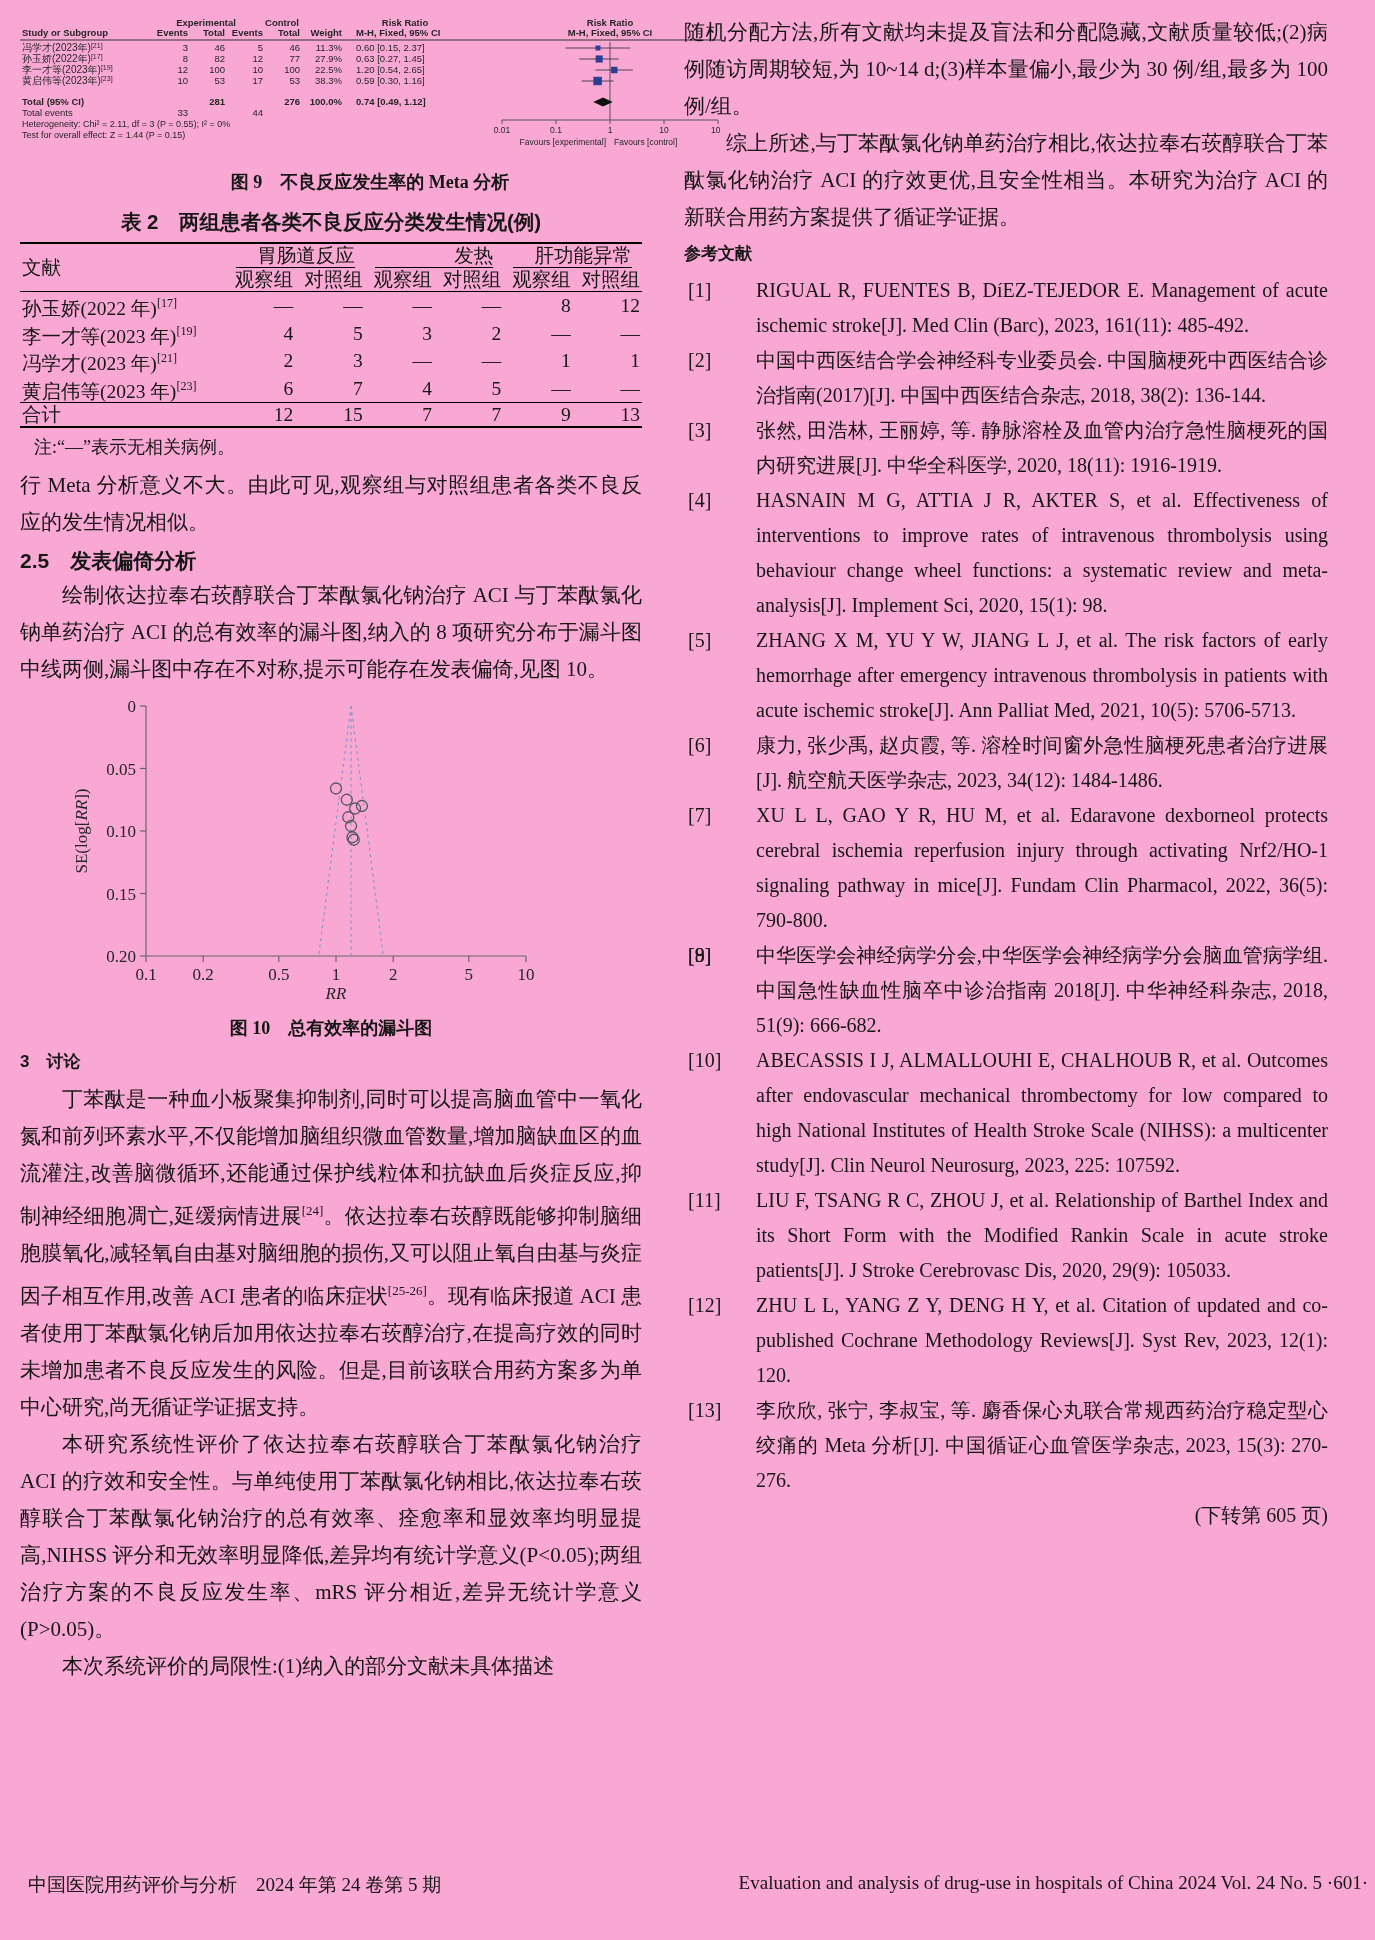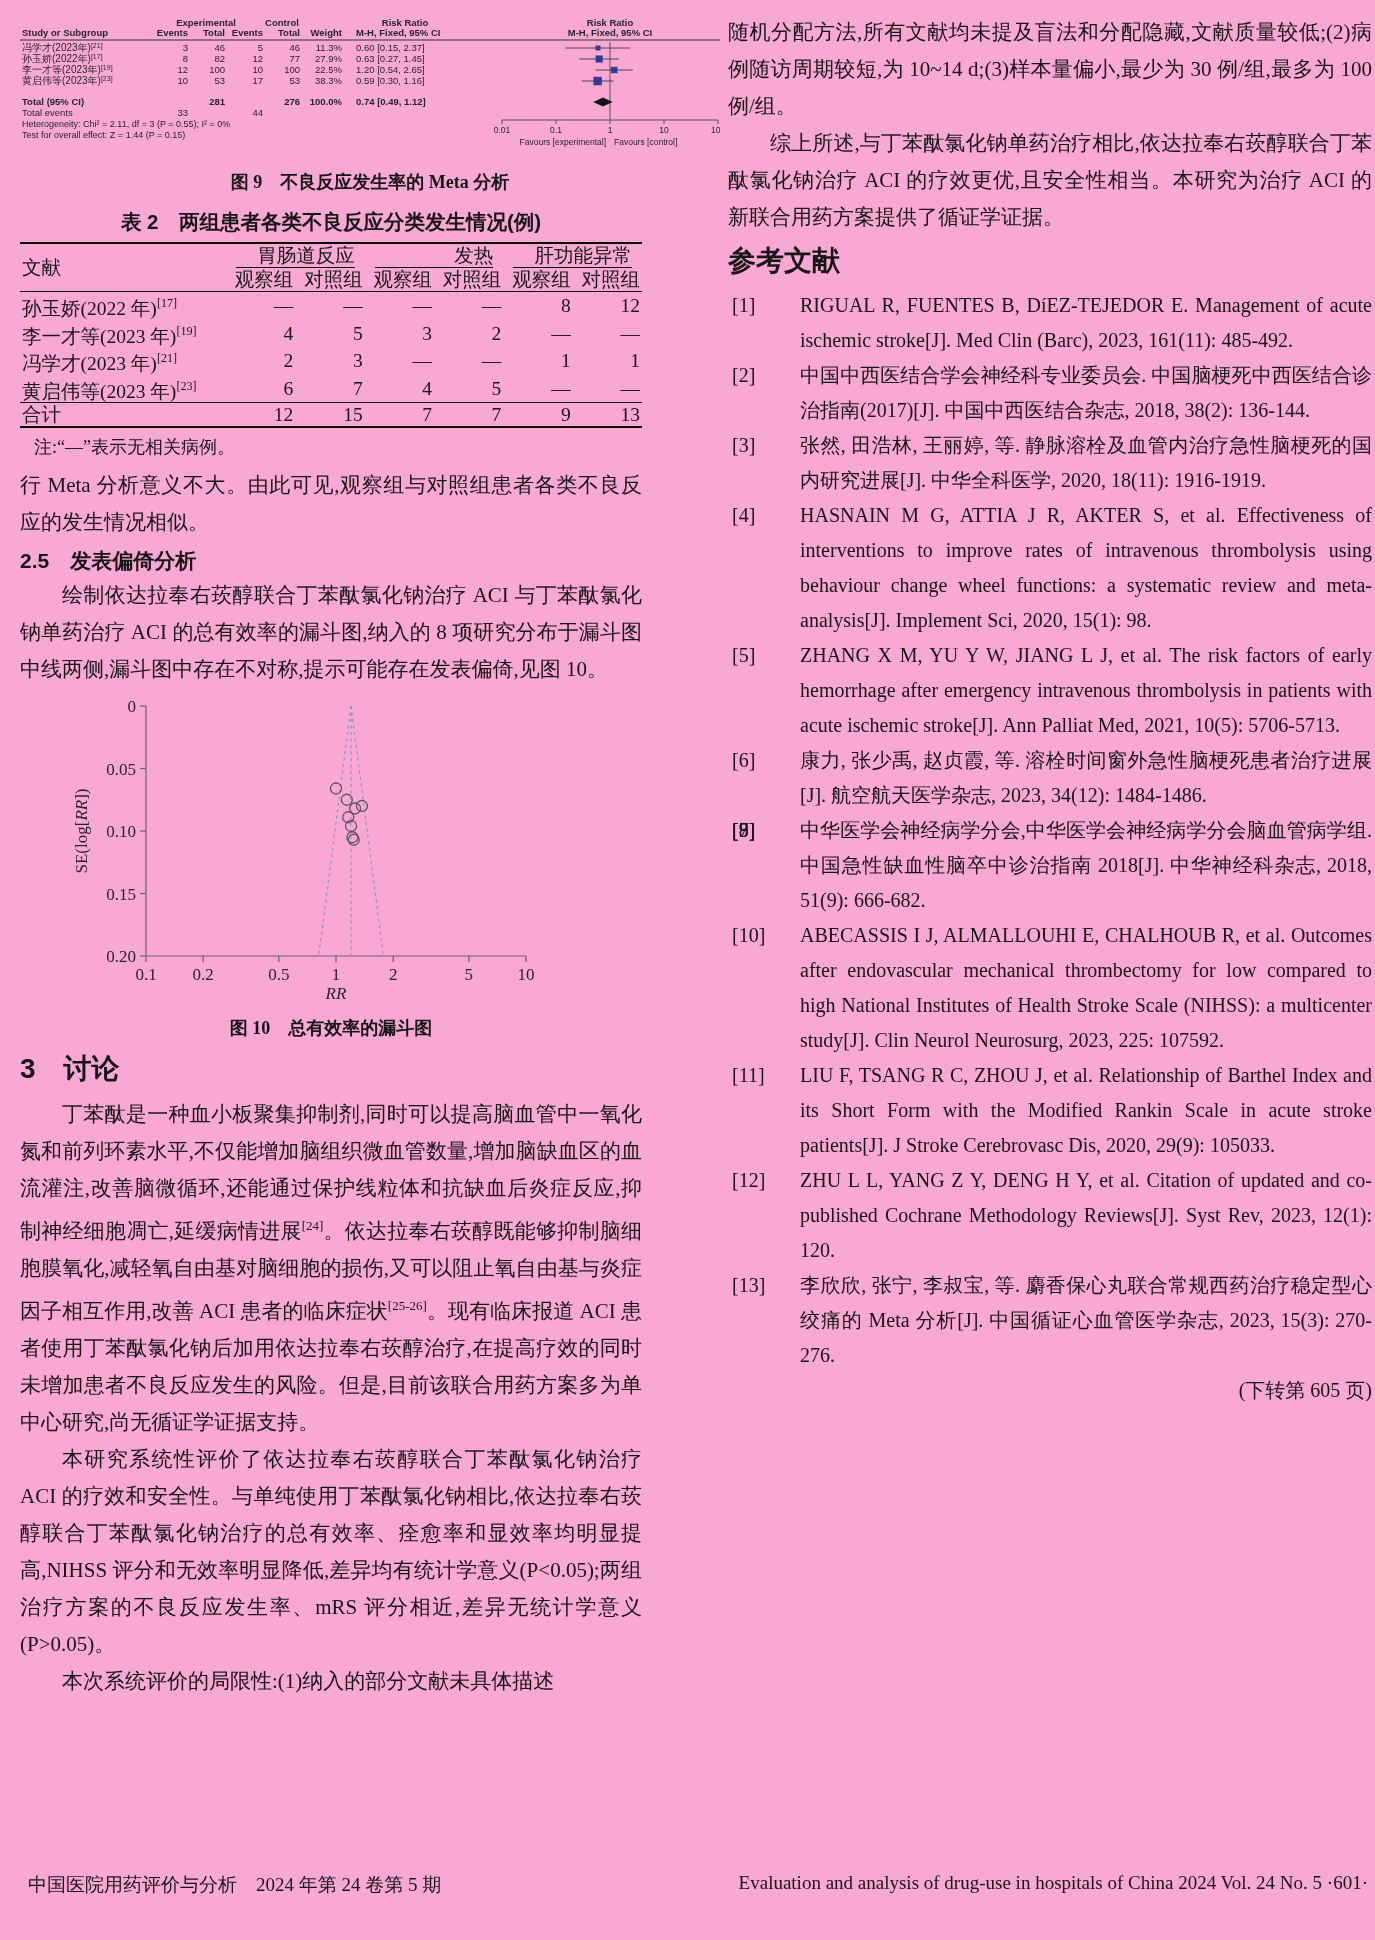--- a/index.html
+++ b/index.html
@@ -1,26 +1,26 @@
 <!DOCTYPE html>
 <html><head>
 <meta charset="utf-8">
 <style>
   html,body{margin:0;padding:0;background:#ffffff;}
   .page{position:relative;width:1375px;height:1940px;background:#f9a8d4;overflow:hidden;
         font-family:"Liberation Serif","DejaVu Serif",serif;color:#161616;}
   .col{position:absolute;top:14px;}
   .col-left{left:20px;width:622px;}
-  .col-right{left:728px;width:644px;}
+  .col-right{left:684px;width:644px;}
   p.body{font-size:21px;line-height:37px;text-align:justify;margin:0;}
   p.indent{text-indent:2em;}
   .heading-sub{font-family:"Liberation Sans","DejaVu Sans",sans-serif;font-weight:bold;
                font-size:21px;margin:6px 0 2px 0;}
   .heading-big{font-family:"Liberation Sans","DejaVu Sans",sans-serif;font-weight:bold;
-               font-size:28px;margin:10px 0 8px 0;}
+               font-size:17px;margin:10px 0 8px 0;}
   .fig-caption{font-family:Liberation Serif, serif;font-weight:bold;
                font-size:18px;text-align:center;margin:10px 0 4px 0;}
   .tbl-caption{font-family:"Liberation Sans","DejaVu Sans",sans-serif;font-weight:bold;
                font-size:20.5px;text-align:center;margin:14px 0 6px 0;}
   .forest-wrap{width:700px;overflow:visible;margin-top:2px;}
   svg text{font-family:"Liberation Sans","DejaVu Sans",sans-serif;}
   svg.funnel text{font-family:"Liberation Serif","DejaVu Serif",serif;}
   .funnel-wrap{width:540px;margin:6px auto 0 auto;}
   #table2{width:100%;border-collapse:collapse;border-top:2.5px solid #000;
           border-bottom:2.5px solid #000;font-size:19.5px;margin-top:2px;}
@@ -282,21 +282,21 @@
 
     <div class="heading-big" style="margin-top:6px;">参考文献</div>
 
     <ol id="refs">
         <li><span class="ref-num">[1]</span><span>RIGUAL R, FUENTES B, DíEZ-TEJEDOR E. Management of acute ischemic stroke[J]. Med Clin (Barc), 2023, 161(11): 485-492.</span></li>
         <li><span class="ref-num">[2]</span><span>中国中西医结合学会神经科专业委员会. 中国脑梗死中西医结合诊治指南(2017)[J]. 中国中西医结合杂志, 2018, 38(2): 136-144.</span></li>
         <li><span class="ref-num">[3]</span><span>张然, 田浩林, 王丽婷, 等. 静脉溶栓及血管内治疗急性脑梗死的国内研究进展[J]. 中华全科医学, 2020, 18(11): 1916-1919.</span></li>
         <li><span class="ref-num">[4]</span><span>HASNAIN M G, ATTIA J R, AKTER S, et al. Effectiveness of interventions to improve rates of intravenous thrombolysis using behaviour change wheel functions: a systematic review and meta-analysis[J]. Implement Sci, 2020, 15(1): 98.</span></li>
         <li><span class="ref-num">[5]</span><span>ZHANG X M, YU Y W, JIANG L J, et al. The risk factors of early hemorrhage after emergency intravenous thrombolysis in patients with acute ischemic stroke[J]. Ann Palliat Med, 2021, 10(5): 5706-5713.</span></li>
         <li><span class="ref-num">[6]</span><span>康力, 张少禹, 赵贞霞, 等. 溶栓时间窗外急性脑梗死患者治疗进展[J]. 航空航天医学杂志, 2023, 34(12): 1484-1486.</span></li>
-        <li><span class="ref-num">[7]</span></li>
+        <li><span class="ref-num">[7]</span><span>XU L L, GAO Y R, HU M, et al. Edaravone dexborneol protects cerebral ischemia reperfusion injury through activating Nrf2/HO-1 signaling pathway in mice[J]. Fundam Clin Pharmacol, 2022, 36(5): 790-800.</span></li>
         <li><span class="ref-num">[8]</span></li>
         <li><span class="ref-num">[9]</span><span>中华医学会神经病学分会,中华医学会神经病学分会脑血管病学组. 中国急性缺血性脑卒中诊治指南 2018[J]. 中华神经科杂志, 2018, 51(9): 666-682.</span></li>
         <li><span class="ref-num">[10]</span><span>ABECASSIS I J, ALMALLOUHI E, CHALHOUB R, et al. Outcomes after endovascular mechanical thrombectomy for low compared to high National Institutes of Health Stroke Scale (NIHSS): a multicenter study[J]. Clin Neurol Neurosurg, 2023, 225: 107592.</span></li>
         <li><span class="ref-num">[11]</span><span>LIU F, TSANG R C, ZHOU J, et al. Relationship of Barthel Index and its Short Form with the Modified Rankin Scale in acute stroke patients[J]. J Stroke Cerebrovasc Dis, 2020, 29(9): 105033.</span></li>
         <li><span class="ref-num">[12]</span><span>ZHU L L, YANG Z Y, DENG H Y, et al. Citation of updated and co-published Cochrane Methodology Reviews[J]. Syst Rev, 2023, 12(1): 120.</span></li>
         <li><span class="ref-num">[13]</span><span>李欣欣, 张宁, 李叔宝, 等. 麝香保心丸联合常规西药治疗稳定型心绞痛的 Meta 分析[J]. 中国循证心血管医学杂志, 2023, 15(3): 270-276.</span></li>
       </ol>
 
     <div class="continued">(下转第 605 页)</div>
 

